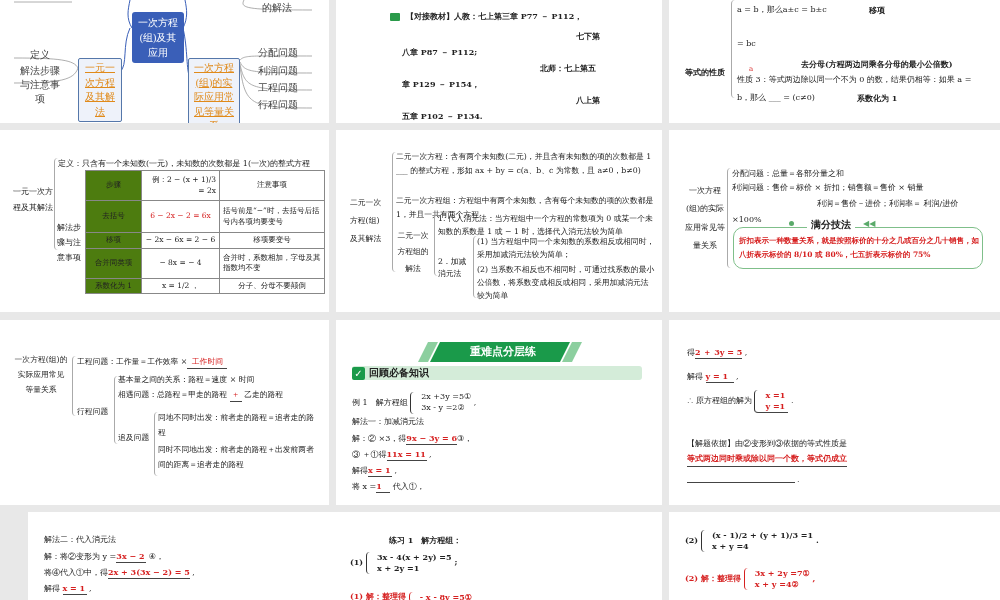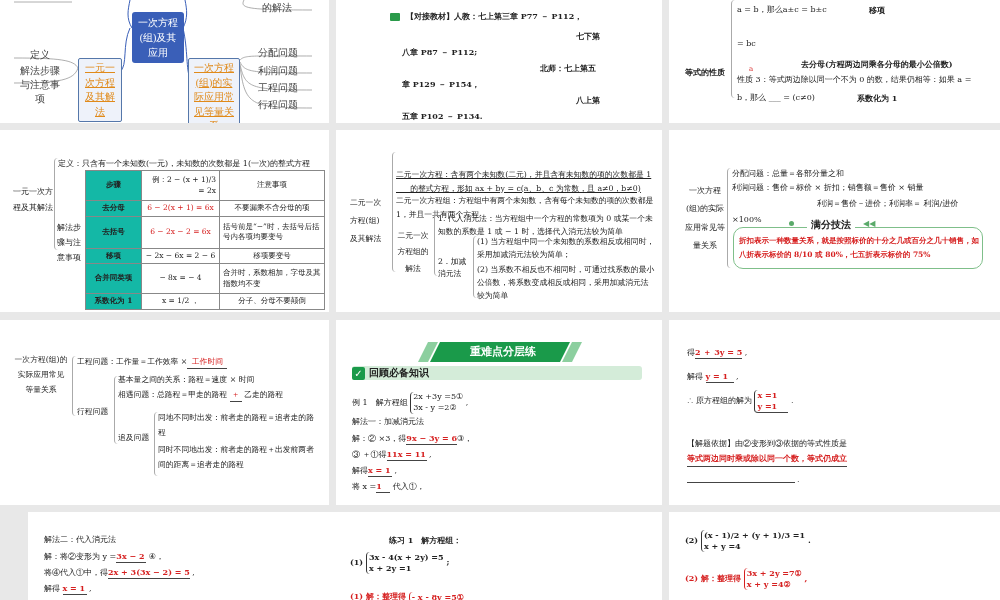--- a/index.html
+++ b/index.html
@@ -13,27 +13,27 @@
   .abs { position: absolute; }
   .sans { font-family: "DejaVu Sans", "Liberation Sans", sans-serif; }
 
   
   .mm-node { position: absolute; font-size: 10px; text-align: center; color: #444; font-family: Liberation Serif, serif; }
   .mm-center { background: #3a5fb8; color: #fff; border-radius: 3px; padding: 3px 4px; line-height: 1.5; }
   .mm-sub { border: 1px solid #5577aa; background: #eef2fa; color: #e08a1a; text-decoration: underline; border-radius: 2px; padding: 2px 3px; line-height: 1.45; }
 
   table.steps { border-collapse: collapse; position: absolute; font-size: 7.5px; }
   table.steps td { border: 1px solid #888; text-align: center; padding: 2px 3px; line-height: 1.4; }
-  table.steps td.g { background: #14b8a6; font-weight: bold; color: #222; }
+  table.steps td.g { background: #4d7c0f; font-weight: normal; color: #222; }
 
   .banner { position: absolute; background: #1a9a4a; color: #fff; font-family: "DejaVu Sans", sans-serif; font-weight: bold; font-size: 11px; text-align: center; }
   .review-bar { position: absolute; background: #d4ecd9; border-radius: 3px; font-weight: bold; font-size: 10px; font-family: "DejaVu Sans", sans-serif; }
   .check { display: inline-block; width: 13px; height: 13px; background: #1a9a4a; color: #fff; font-size: 10px; line-height: 13px; text-align: center; border-radius: 2px; margin-right: 4px; vertical-align: middle; }
   .tip-box { position: absolute; border: 1.5px solid #7fbf8a; border-radius: 10px; }
-  .sys { display: inline-block; vertical-align: middle; border-left: 1px solid #333; border-radius: 4px 0 0 4px; padding-left: 2px; line-height: 1.35; font-size: 8px; }
+  .sys { display: inline-block; vertical-align: middle; border-left: 1px solid #333; border-radius: 4px 0 0 4px; padding-left: 10px; line-height: 1.35; font-size: 8px; }
 </style>
 </head>
 <body>
 
 <div class="slide" style="left:0;top:0;width:329px;height:123px;">
   <svg class="abs" style="left:0;top:0" width="329" height="123">
     <path d="M130 0 C 128 10,126 18,132 28" stroke="#3a5fb8" fill="none" stroke-width="1"></path>
     <path d="M185 0 C 187 10,188 18,183 28" stroke="#3a5fb8" fill="none" stroke-width="1"></path>
     <path d="M130 28 C 122 45,128 65,120 72" stroke="#3a5fb8" fill="none" stroke-width="1"></path>
     <path d="M183 28 C 188 50,186 70,190 78" stroke="#3a5fb8" fill="none" stroke-width="1"></path>
@@ -88,25 +88,20 @@
   <div class="abs" style="left:58px;top:26px;width:270px;line-height:1.9;">定义：只含有一个未知数(一元)，未知数的次数都是 1(一次)的整式方程</div>
   <div class="abs" style="left:57px;top:90px;width:28px;line-height:1.9;">解法步骤与注意事项</div>
   <table class="steps" style="left:85px;top:40px;width:240px;">
     <tbody>
         <tr>
       <td class="g" style="width:56px;height:30px;">步骤</td>
       <td style="width:78px;text-align:right;">例：2 − (x + 1)/3 = 2x</td>
       <td>注意事项</td>
     </tr>
     <tr>
-      <td class="g">去分母</td>
-      <td class="red">6 − 2(x + 1) = 6x</td>
-      <td>不要漏乘不含分母的项</td>
-    </tr>
-    <tr>
       <td class="g" style="height:32px;text-align:center;">去括号</td>
       <td class="red">6 − 2x − 2 = 6x</td>
       <td style="text-align:left;">括号前是“−”时，去括号后括号内各项均要变号</td>
     </tr>
     <tr>
       <td class="g">移项</td>
       <td>− 2x − 6x = 2 − 6</td>
       <td>移项要变号</td>
     </tr>
     <tr>
@@ -119,21 +114,21 @@
       <td>x = 1/2 ，</td>
       <td>分子、分母不要颠倒</td>
     </tr>
   </tbody>
     </table>
 </div>
 
 <div class="slide" style="left:336px;top:130px;width:326px;height:182px;font-size:7.8px;">
   <div class="abs" style="left:14px;top:64px;width:36px;line-height:2.3;">二元一次方程(组)及其解法</div>
   <div class="abs brace" style="left:56px;top:22px;width:4px;height:120px;"></div>
-  <div class="abs" style="left:60px;top:38px;width:258px;line-height:1.75;text-decoration:underline;">二元一次方程：含有两个未知数(二元)，并且含有未知数的项的次数都是 1 ___ 的整式方程，形如 ax + by = c(a、b、c 为常数，且 a≠0，b≠0)</div>
+  <div class="abs" style="left:60px;top:20px;width:258px;line-height:1.75;">二元一次方程：含有两个未知数(二元)，并且含有未知数的项的次数都是 1 ___ 的整式方程，形如 ax + by = c(a、b、c 为常数，且 a≠0，b≠0)</div>
   <div class="abs" style="left:60px;top:64px;width:258px;line-height:1.75;">二元一次方程组：方程组中有两个未知数，含有每个未知数的项的次数都是 1，并且一共有两个方程</div>
   <div class="abs" style="left:60px;top:98px;width:34px;line-height:2.1;text-align:center;">二元一次方程组的解法</div>
   <div class="abs brace" style="left:98px;top:84px;width:4px;height:62px;"></div>
   <div class="abs" style="left:102px;top:82px;width:218px;line-height:1.7;">1. 代入消元法：当方程组中一个方程的常数项为 0 或某一个未知数的系数是 1 或 − 1 时，选择代入消元法较为简单</div>
   <div class="abs" style="left:102px;top:126px;width:30px;line-height:1.6;">2．加减消元法</div>
   <div class="abs brace" style="left:137px;top:106px;width:4px;height:62px;"></div>
   <div class="abs" style="left:141px;top:106px;width:178px;line-height:1.65;">(1) 当方程组中同一个未知数的系数相反或相同时，采用加减消元法较为简单；</div>
   <div class="abs" style="left:141px;top:134px;width:178px;line-height:1.65;">(2) 当系数不相反也不相同时，可通过找系数的最小公倍数，将系数变成相反或相同，采用加减消元法较为简单</div>
 </div>
 

